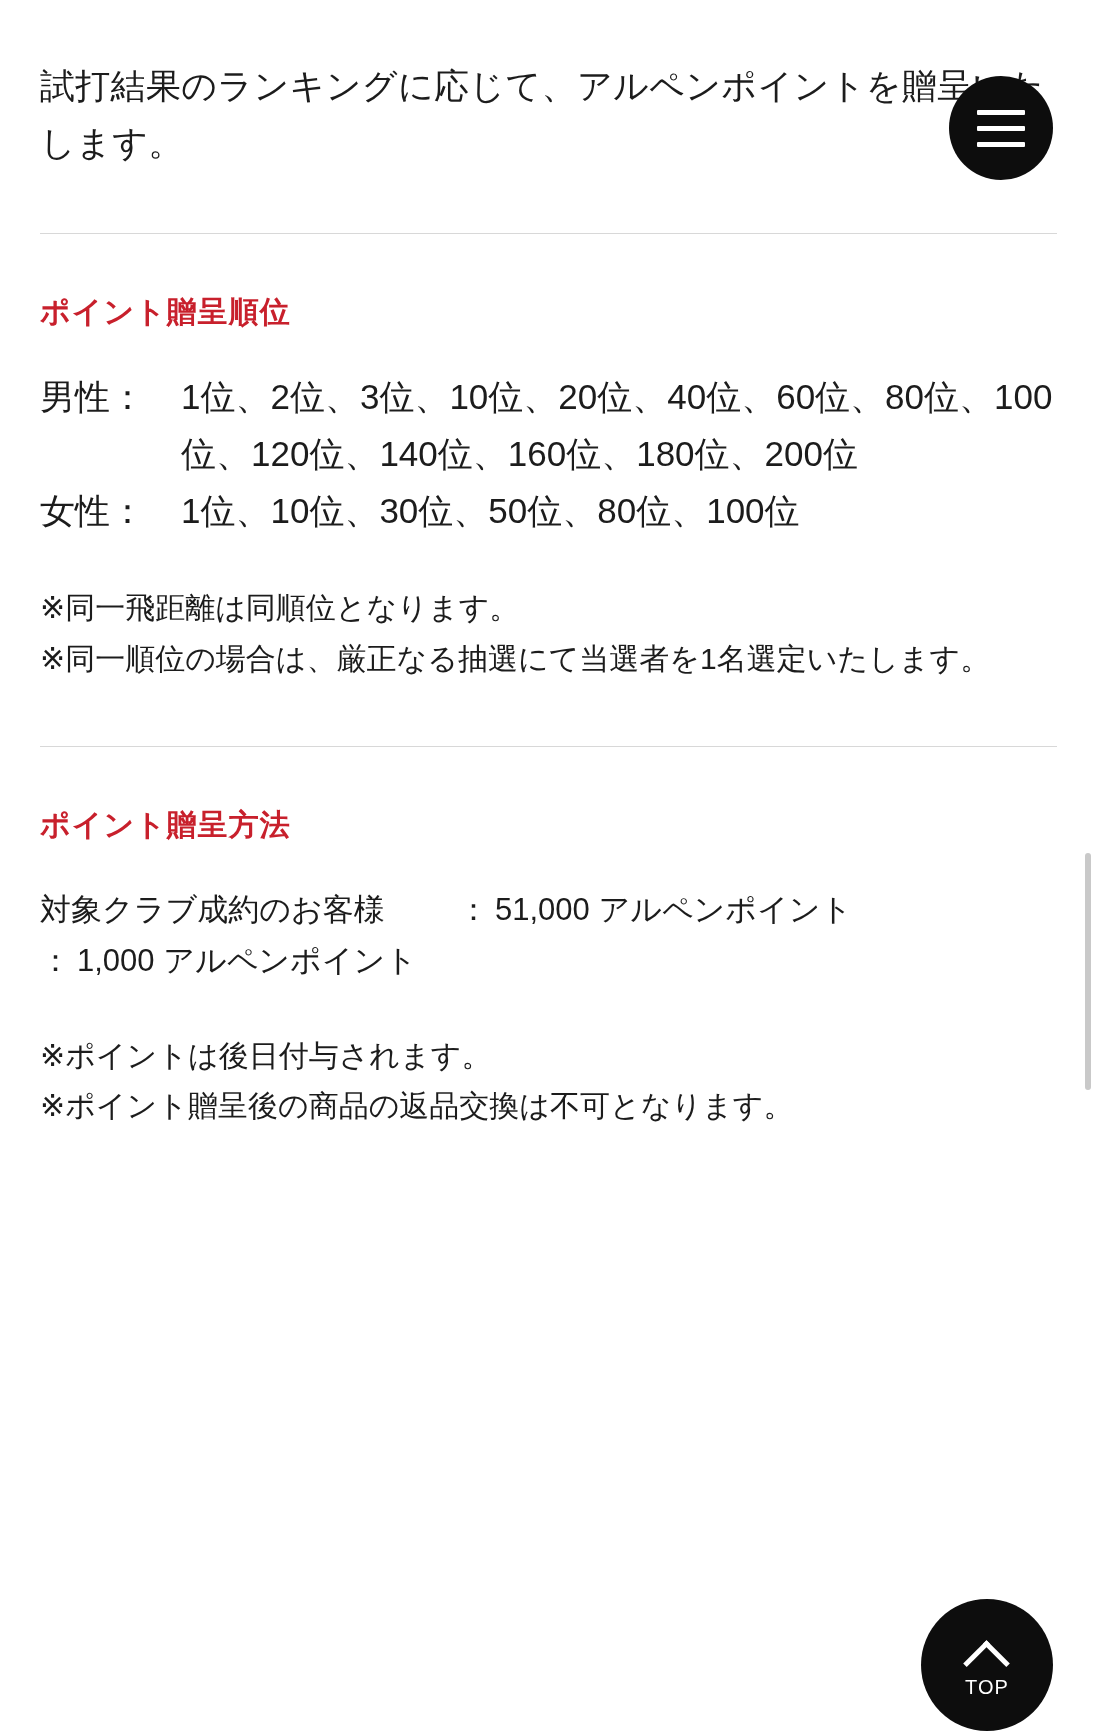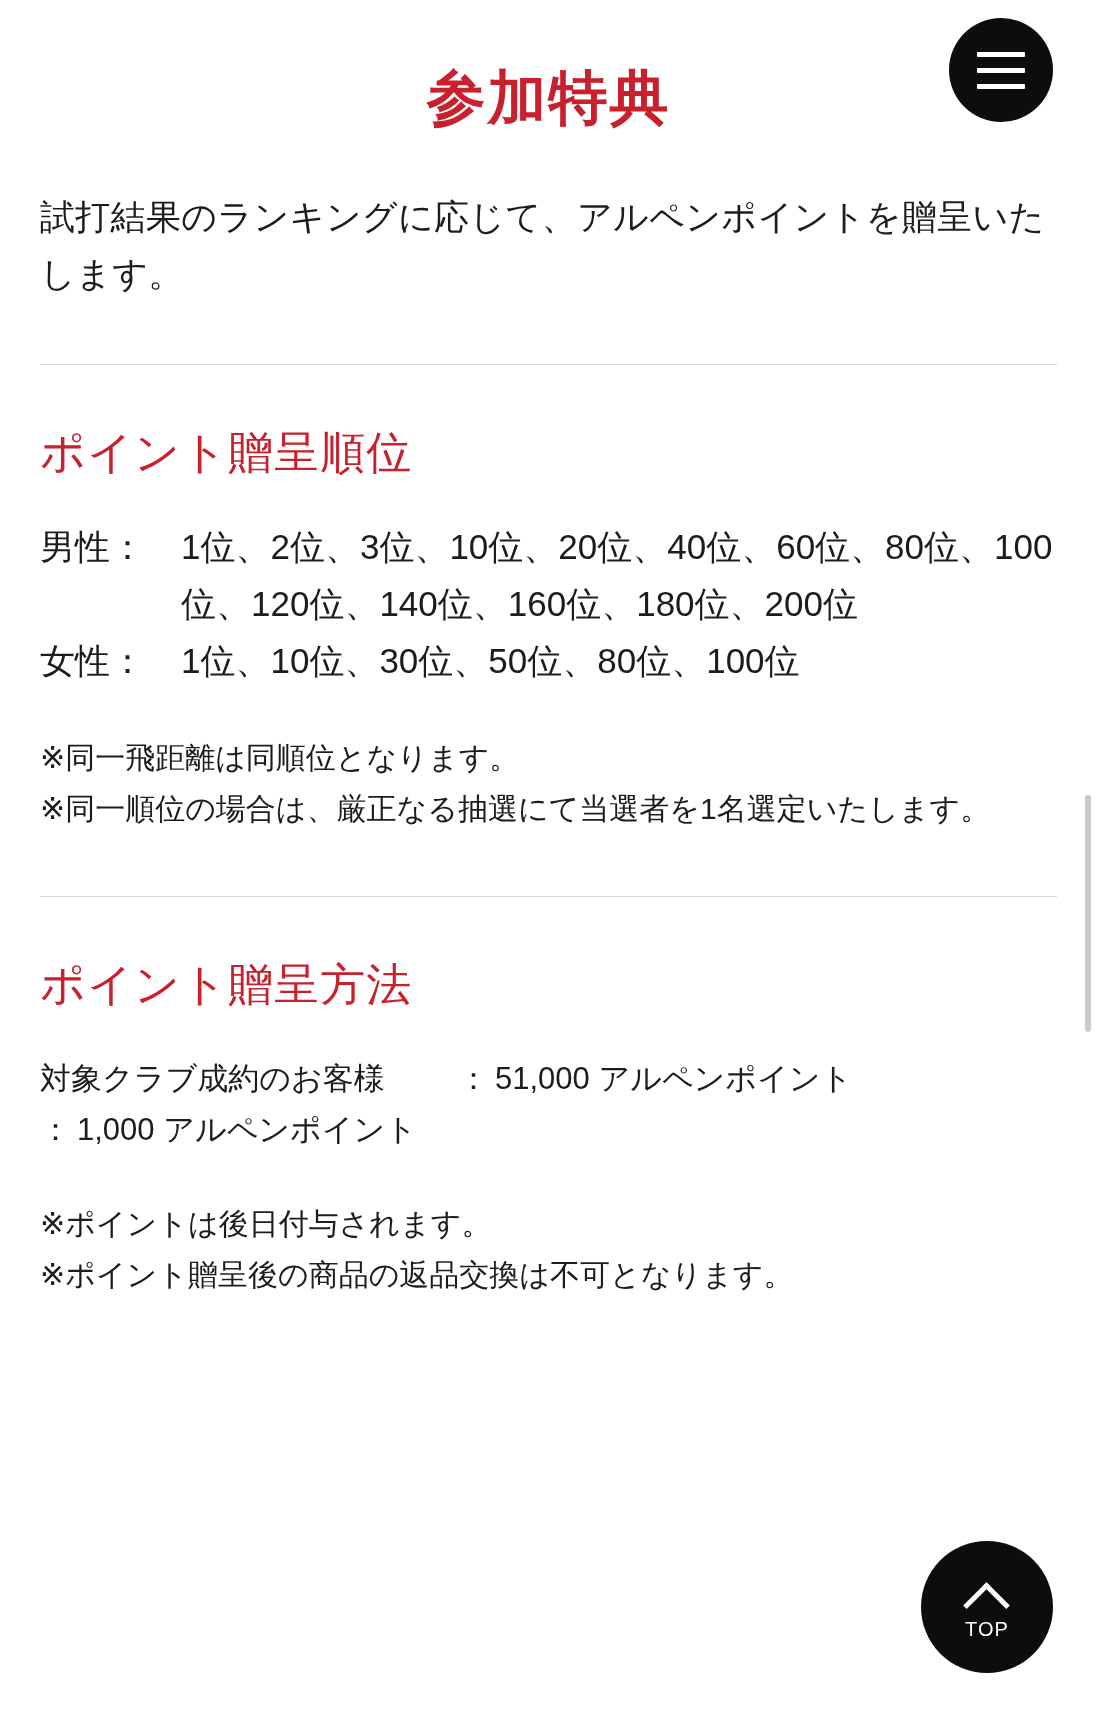--- a/index.html
+++ b/index.html
@@ -74,22 +74,22 @@
   hr.divider {
     border: none;
     border-top: 1px solid #d8d8d8;
     margin: 62px 0 0 0;
   }
 
   
   .section-heading {
     margin: 58px 0 0 0;
     color: #c8202c;
-    font-size: 45px;
-    font-weight: 400;
+    font-size: 30px;
+    font-weight: 700;
     letter-spacing: 1px;
   }
 
   .rank-block {
     margin-top: 36px;
     font-size: 35px;
     line-height: 1.62;
     color: #1c1c1c;
   }
   .rank-row {
@@ -198,21 +198,20 @@
 <body>
 
 <div class="page">
 
   <button class="menu-button">
     <span class="bar"></span>
     <span class="bar"></span>
     <span class="bar"></span>
   </button>
 
-  <h1 class="page-title">参加特典</h1>
 
   <p class="lead">試打結果のランキングに応じて、アルペンポイントを贈呈いたします。</p>
 
   <hr class="divider">
 
   <h2 class="section-heading">ポイント贈呈順位</h2>
 
   <div class="rank-block">
     <div class="rank-row">
       <span class="rank-label">男性：</span>

